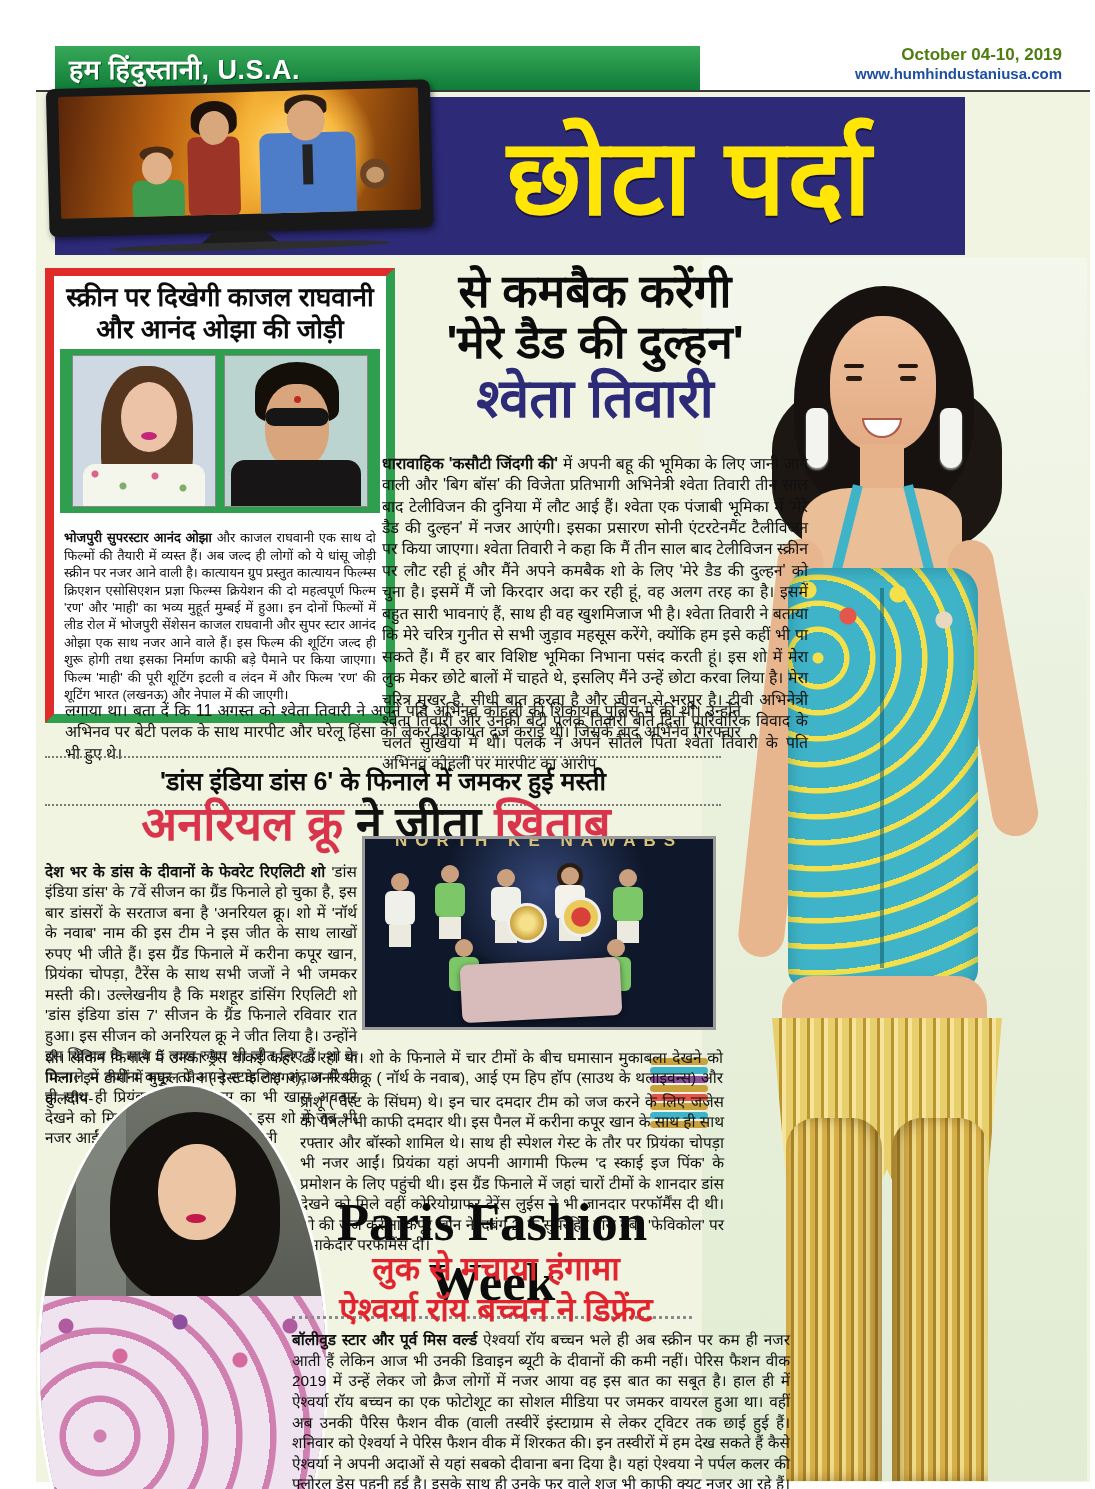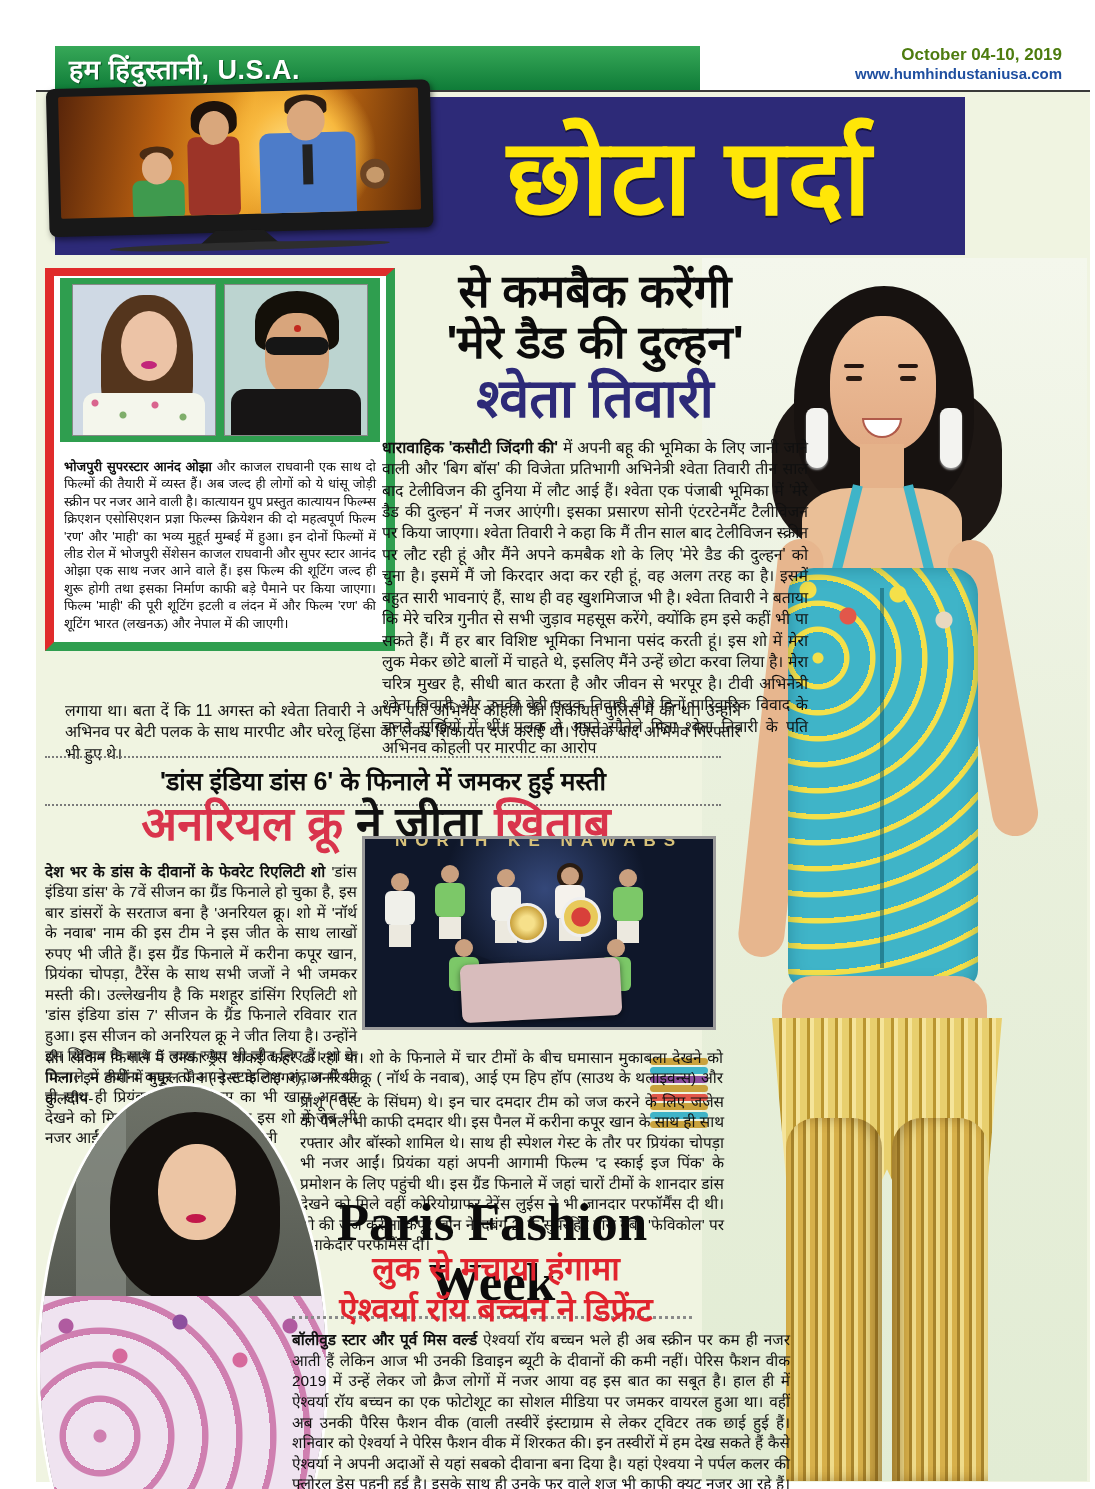--- a/index.html
+++ b/index.html
@@ -116,21 +116,21 @@
   .a-face{position:absolute;left:40px;top:28px;width:64px;height:84px;background:#d8a57c;border-radius:44%;}
   .a-glasses{position:absolute;left:40px;top:52px;width:64px;height:18px;background:#161616;border-radius:9px;}
   .a-bindi{position:absolute;left:69px;top:40px;width:7px;height:7px;background:#c2281e;border-radius:50%;}
   .a-coat{position:absolute;left:6px;top:104px;width:130px;height:46px;background:#171515;border-radius:14px 14px 0 0;}
   .lb-body{margin:16px 10px 10px;font-size:13px;line-height:1.34;text-align:justify;color:#101010;}
   .lead{font-weight:bold;}
 
   
   .main-art{left:382px;top:266px;width:426px;}
   .main-h1{font-size:46px;line-height:1.1;font-weight:800;color:#0b0b0b;text-align:center;margin:0;}
-  .main-h2{font-size:54px;line-height:1.1;font-weight:800;color:#2d2a78;text-align:center;margin:2px 0 8px;}
+  .main-h2{font-size:54px;line-height:1.1;font-weight:800;color:#2d2a78;text-align:center;margin:2px 0 24px;}
   .main-body{font-size:15.8px;line-height:1.36;text-align:justify;color:#101010;}
   .full-cont{left:45px;top:700px;width:676px;font-size:15.8px;line-height:1.35;text-align:justify;color:#101010;padding-left:20px;}
   .kicker{left:45px;top:756px;width:676px;border-top:2px dotted #7a7a7a;border-bottom:2px dotted #7a7a7a;
     padding:5px 0 7px;text-align:center;font-size:25px;font-weight:bold;color:#0c0c0c;}
 
   
   .dance-h{left:45px;top:800px;width:662px;text-align:center;font-size:47px;font-weight:800;line-height:1;}
   .red{color:#d9344c;} .blk{color:#111;}
   .dance-col{left:45px;top:862px;width:312px;font-size:15.4px;line-height:1.33;text-align:justify;color:#101010;}
   .dance-photo{left:362px;top:836px;width:348px;height:188px;background:#0f172a;border:3px solid #9a9a9a;overflow:hidden;}
@@ -240,20 +240,21 @@
     <div class="bangle" style="background:#3fb4c8;"></div>
     <div class="bangle" style="background:#8d4f9e;"></div>
     <div class="bangle" style="background:#c9a23d;"></div>
     <div class="bangle" style="background:#e2574a;"></div>
     <div class="bangle" style="background:#c9a23d;"></div>
     <div class="bangle" style="background:#3fb4c8;"></div>
     <div class="bangle" style="background:#c9a23d;"></div>
   </div>
 
   <div class="left-box abs">
+    <h2>स्क्रीन पर दिखेगी काजल राघवानी और आनंद ओझा की जोड़ी</h2>
     <div class="lb-photos">
       <div class="lb-photo">
         <div class="k-hair"></div>
         <div class="k-face"></div>
         <div class="k-lips"></div>
         <div class="k-top"></div>
       </div>
       <div class="lb-photo">
         <div class="a-bg"></div>
         <div class="a-hair"></div>

